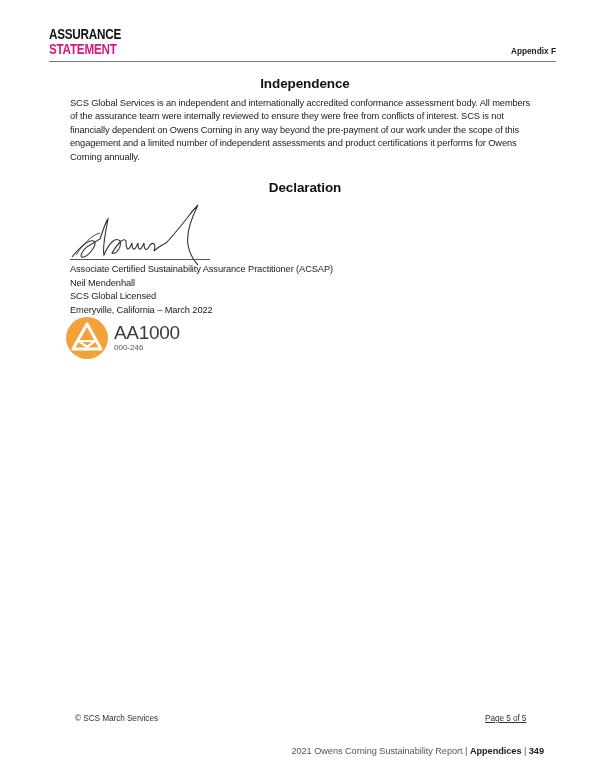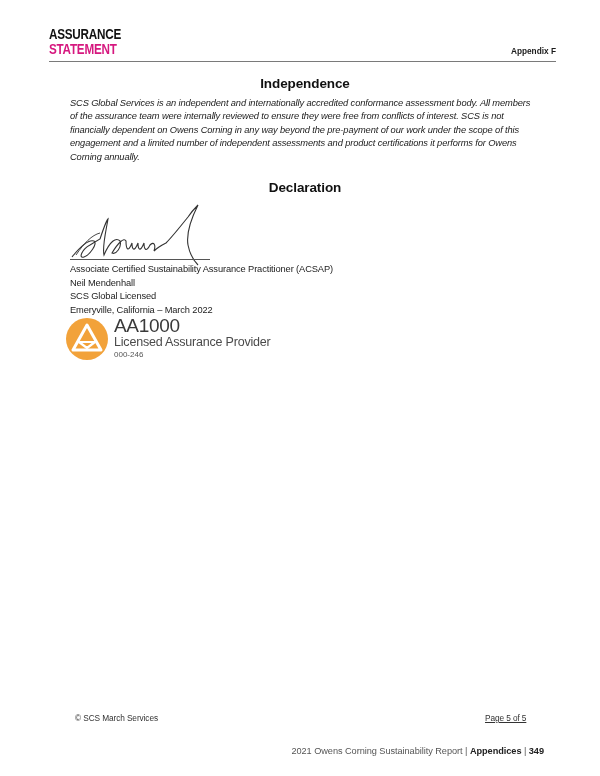--- a/index.html
+++ b/index.html
@@ -4,21 +4,21 @@
 <style>
   html, body { margin: 0; padding: 0; background: #ffffff; }
   body { width: 600px; height: 776px; position: relative; overflow: hidden; font-family: "Liberation Sans", sans-serif; color: #1a1a1a; }
   .hdr-title { position: absolute; left: 49px; top: 26px; line-height: 15px; font-family: "Liberation Sans", sans-serif; font-weight: bold; font-size: 15px; letter-spacing: -0.3px; transform: scaleX(0.78); transform-origin: left top; }
   .hdr-title .l1 { color: #111111; display: block; }
   .hdr-title .l2 { color: #d6187f; display: block; }
   .appendix { position: absolute; right: 44px; top: 46px; font-size: 9px; font-weight: bold; color: #1a1a1a; transform: scaleX(0.92); transform-origin: right top; }
   .hdr-rule { position: absolute; left: 49px; top: 61px; width: 507px; height: 1px; background: #7a7a7a; }
   .content { position: absolute; left: 70px; top: 76px; width: 470px; font-family: "Liberation Sans", sans-serif; }
   h2 { margin: 0; font-size: 13.5px; font-weight: bold; color: #111; letter-spacing: -0.1px; text-align: center; }
-  .para { margin: 6px 0 0 0; font-size: 9.3px; line-height: 13.4px; color: #222; letter-spacing: -0.12px; font-style: italic; }
+  .para { margin: 6px 0 0 0; font-size: 9.3px; line-height: 13.4px; color: #222; letter-spacing: -0.12px; }
   .decl-h { margin-top: 16px; }
   .sig { position: relative; height: 66px; margin-top: 2px; width: 150px; }
   .sig svg { position: absolute; left: 0; top: 0; }
   .sig-line { position: absolute; left: 0; top: 62px; width: 140px; height: 1px; background: #555; }
   .signer { font-size: 9.3px; line-height: 13.6px; color: #222; letter-spacing: -0.12px; }
   .logo { position: absolute; left: 66px; top: 317px; display: flex; align-items: center; }
   .logo-circle { width: 42px; height: 42px; border-radius: 50%; background: #f2a23a; position: relative; }
   .logo-circle svg { position: absolute; left: 0; top: 0; }
   .logo-text { margin-left: 6px; color: #444; }
   .logo-text .aa { font-size: 19px; line-height: 18px; color: #3a3a3a; letter-spacing: -0.3px; }
@@ -65,21 +65,20 @@
 
 <div class="logo">
   <div class="logo-circle">
     <svg width="42" height="42" viewBox="0 0 42 42">
       <path d="M21 7 L35 32 L7 32 Z" fill="none" stroke="#fff" stroke-width="3" stroke-linejoin="round"></path>
       <path d="M13 24 L29 24 L21 30 Z" fill="none" stroke="#fff" stroke-width="2.2" stroke-linejoin="round"></path>
     </svg>
   </div>
   <div class="logo-text">
     <div class="aa">AA1000</div>
-    <div class="lic">Licensed Assurance Provider</div>
     <div class="num">000-246</div>
   </div>
 </div>
 
 <div class="foot-left">© SCS March Services</div>
 <div class="foot-right">Page 5 of 5</div>
 
 <div class="report-line">
   <span>2021 Owens Corning Sustainability Report | </span><span class="bold">Appendices</span><span> | </span><span class="bold">349</span>
 </div>

